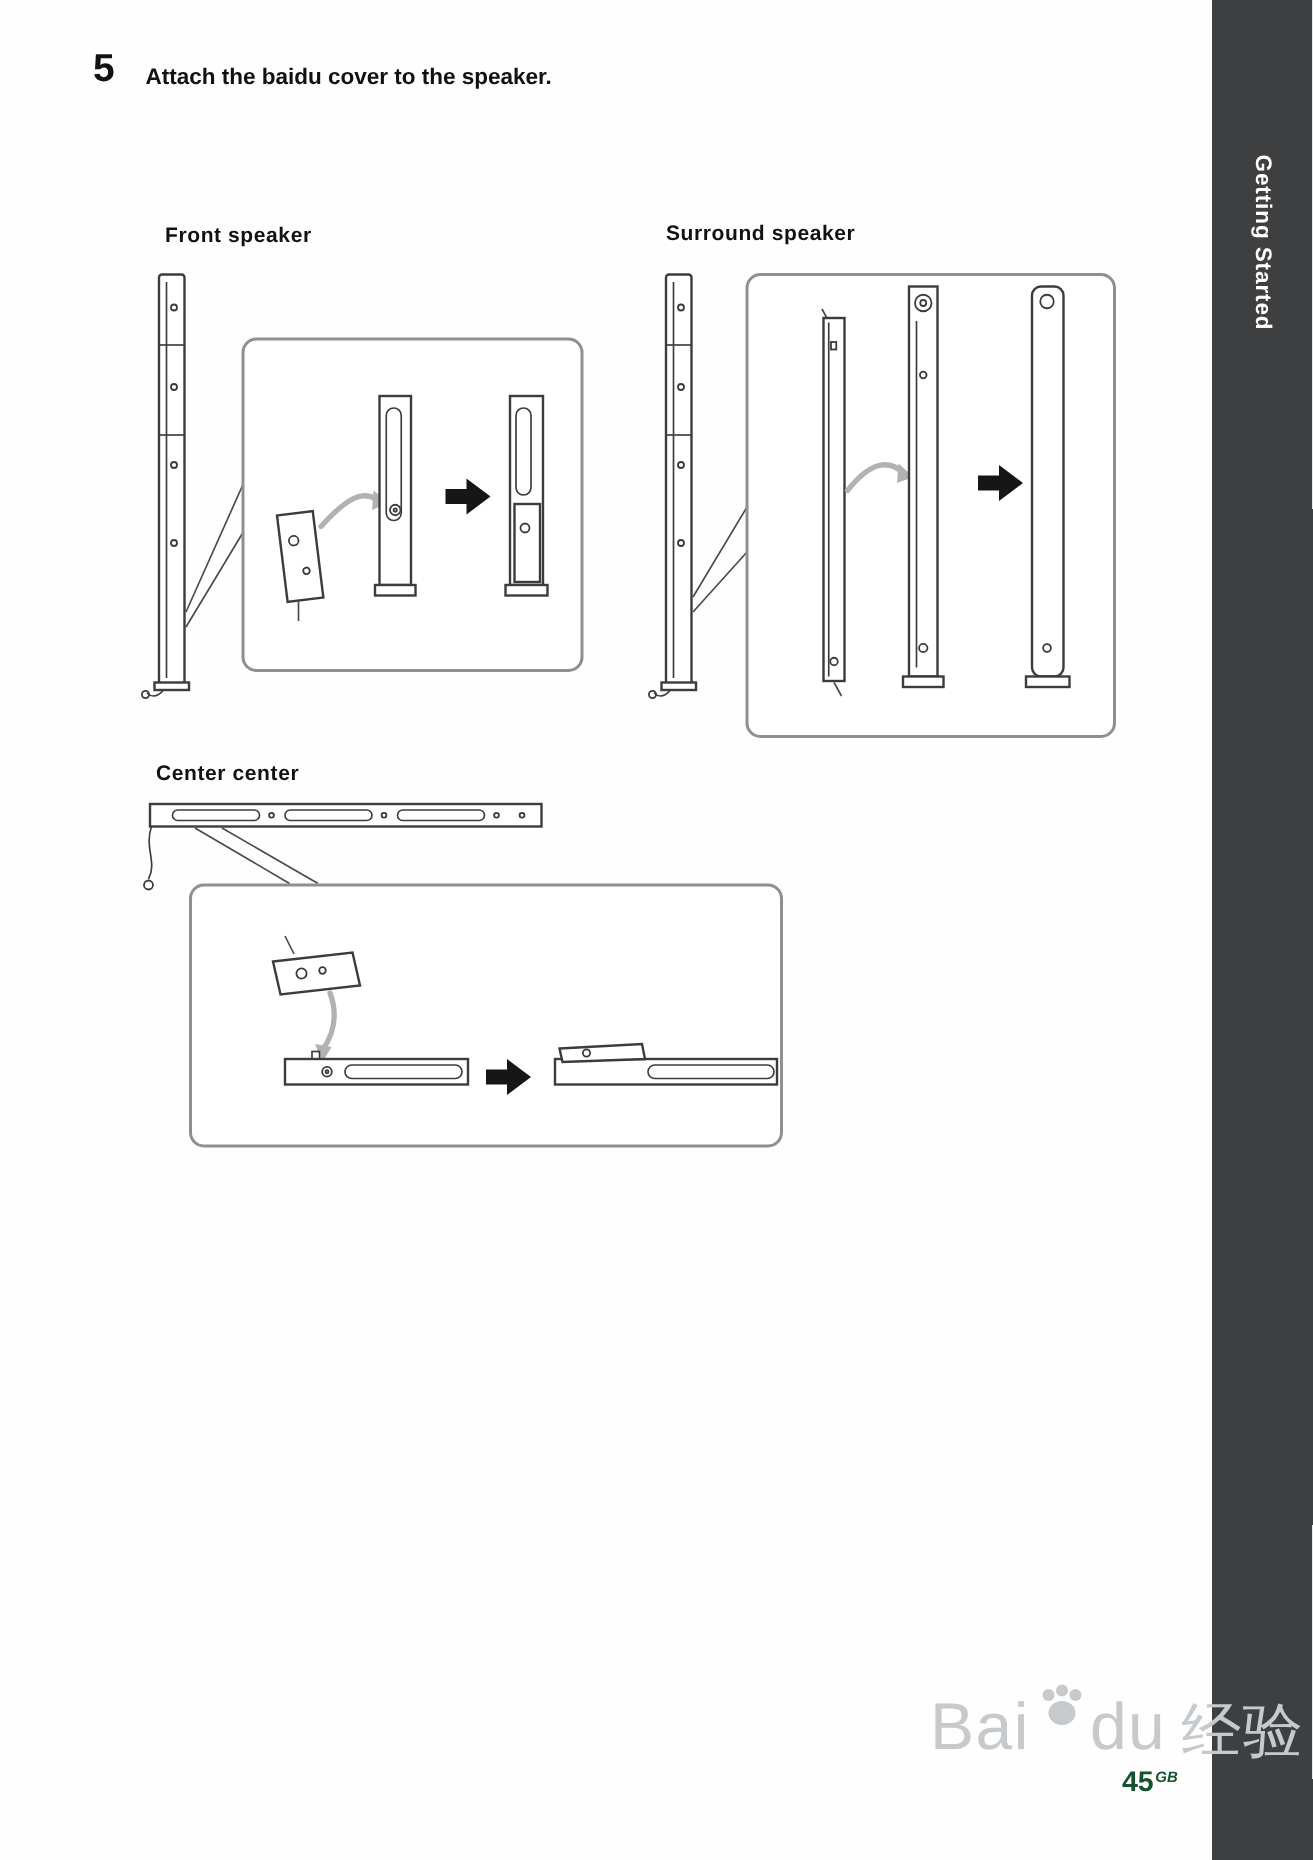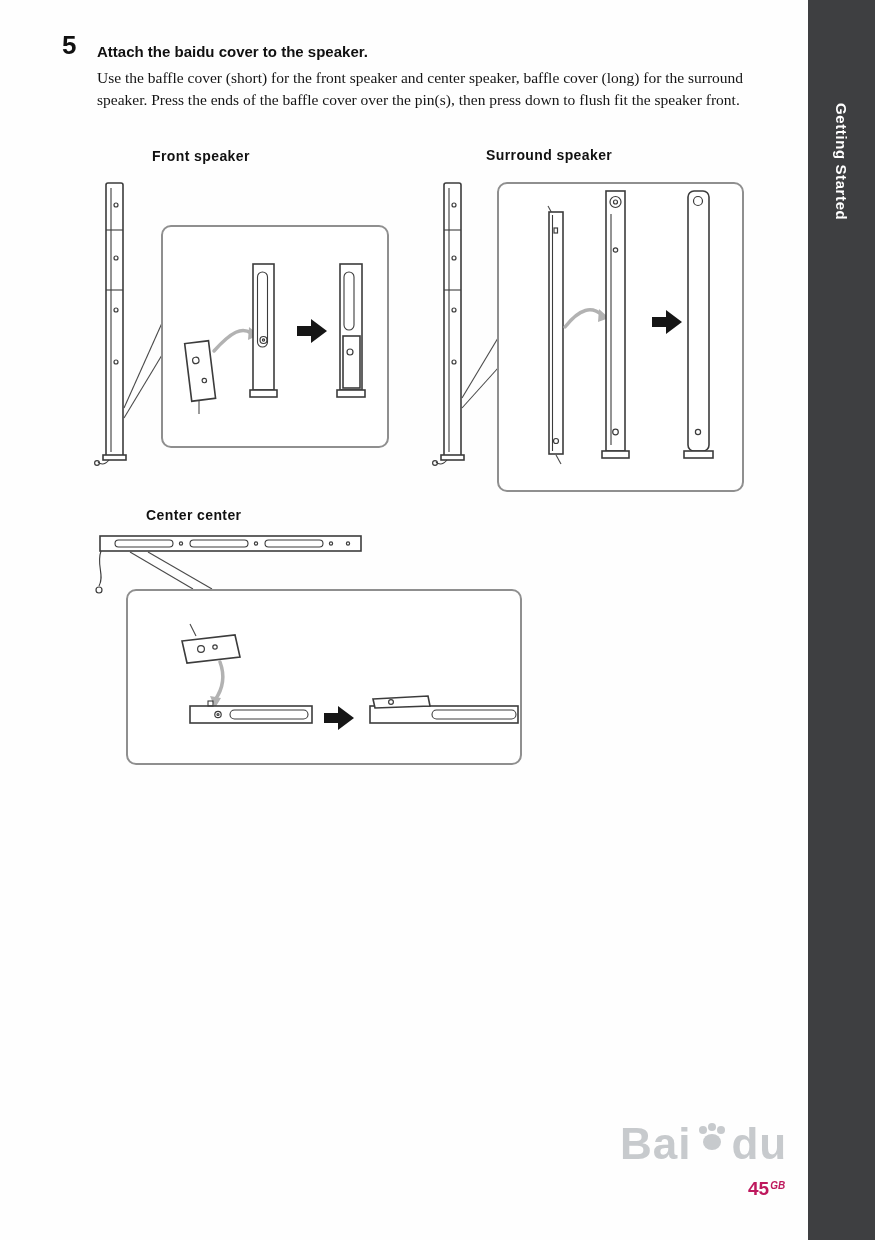--- a/index.html
+++ b/index.html
@@ -16,21 +16,21 @@
     position:absolute; top:103px; left:50%; transform:translateX(-50%);
     writing-mode:vertical-rl; color:#ffffff; font-weight:bold; font-size:15px;
     letter-spacing:0.6px; white-space:nowrap;
   }
   .step-number { position:absolute; left:62px; top:30px; font-size:26px; font-weight:bold; }
   .step-title  { position:absolute; left:97px; top:43px; font-size:15px; font-weight:bold; }
   .body-text {
     position:absolute; left:97px; top:67px; width:690px;
     font-family:"Liberation Serif", serif; font-size:15.5px; line-height:22px; color:#141414;
   }
-  .diagram-title { position:absolute; font-size:14px; font-weight:bold; letter-spacing:0.4px;margin-left:42px; }
+  .diagram-title { position:absolute; font-size:14px; font-weight:bold; letter-spacing:0.4px; }
   .t-front    { left:110px; top:148px; }
   .t-surround { left:444px; top:147px; }
   .t-center   { left:104px; top:507px; }
   .small-label { position:absolute; font-size:13px; color:#141414; white-space:nowrap; }
   .l-front-cover    { left:176px; top:416px; }
   .l-mark           { left:508px; top:189px; }
   .l-surround-cover { left:510px; top:466px; }
   .l-center-cover   { left:155px; top:606px; }
   .lineart { position:absolute; left:0; top:0; pointer-events:none; }
 
@@ -39,46 +39,45 @@
   .lnt  { fill:none; stroke:#3c3c3c; stroke-width:1.1; }
   .dot  { fill:none; stroke:#3c3c3c; stroke-width:1.2; }
   .lead { stroke:#4a4a4a; stroke-width:1.1; fill:none; }
   .gray { stroke:#b2b2b2; stroke-width:3.5; fill:none; stroke-linecap:round; }
   .grayfill { fill:#b2b2b2; stroke:none; }
   .blk  { fill:#161616; stroke:none; }
   .box  { fill:#ffffff; stroke:#8f8f8f; stroke-width:2; }
 
   
   .wm-line1 {
-    position:absolute; left:620px; top:1122px; display:flex; align-items:flex-start;
-    color:#c7cacd; font-weight:bold; font-size:44px; letter-spacing:1px; line-height:1;
+    position:absolute; left:620px; top:1122px; display:flex; align-items:flex-end;
+    color:#c7cacd; font-weight:normal; font-size:44px; letter-spacing:1px; line-height:1;
   }
   .wm-line1 .zh { font-size:40px; margin-left:10px; }
   .wm-paw { width:34px; height:30px; margin:0 2px 22px 4px; }
   .wm-url {
     position:absolute; left:620px; top:1176px; color:#caced1; font-weight:bold;
     font-size:25px; letter-spacing:1px;
   }
   .pageno {
-    position:absolute; left:748px; top:1178px; font-size:19px; font-weight:bold; color:#be185d;text-align:right;
+    position:absolute; left:748px; top:1178px; font-size:19px; font-weight:bold; color:#14532d;text-align:right;
   }
   .pageno .suffix { font-size:10px; font-style:italic; vertical-align:6px; margin-left:1px; }
 </style>
 </head>
 <body>
 
 <div class="page">
 
   <div class="sidebar">
     <div class="sidebar-label">Getting Started</div>
   </div>
 
   <div class="step-number">5</div>
   <div class="step-title">Attach the baidu cover to the speaker.</div>
-  <div class="body-text">Use the baffle cover (short) for the front speaker and center speaker, baffle cover (long) for the surround speaker. Press the ends of the baffle cover over the pin(s), then press down to flush fit the speaker front.</div>
 
   <div class="diagram-title t-front">Front speaker</div>
   <div class="diagram-title t-surround">Surround speaker</div>
   <div class="diagram-title t-center">Center center</div>
 
   <div class="small-label l-front-cover">Baffle cover (short)</div>
   <div class="small-label l-mark">“⇧” mark</div>
   <div class="small-label l-surround-cover">Baffle cover (long)</div>
   <div class="small-label l-center-cover">Baffle cover (short)</div>
 
@@ -225,19 +224,20 @@
 
   <div class="wm-line1">
     <span>Bai</span>
     <svg class="wm-paw" viewBox="0 0 34 30">
       <circle cx="8" cy="8" r="4" fill="#c7cacd"></circle>
       <circle cx="17" cy="5" r="4" fill="#c7cacd"></circle>
       <circle cx="26" cy="8" r="4" fill="#c7cacd"></circle>
       <ellipse cx="17" cy="20" rx="9" ry="8" fill="#c7cacd"></ellipse>
     </svg>
     <span>du</span>
+    <span class="zh">经验</span>
   </div>
 
   <div class="pageno">
     <span>45</span><span class="suffix">GB</span>
   </div>
 
 </div>
 
 </body></html>

